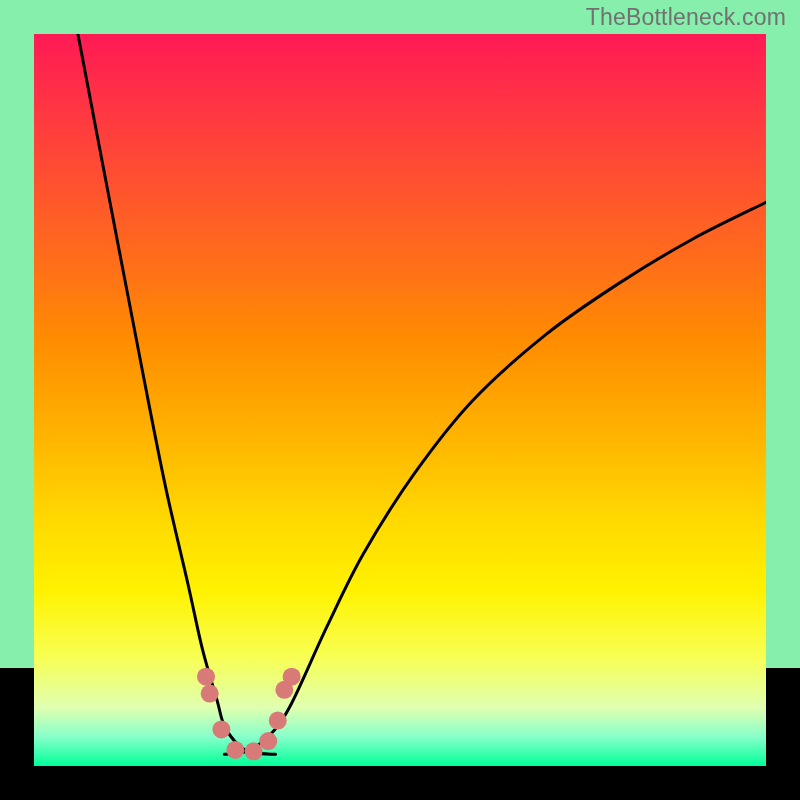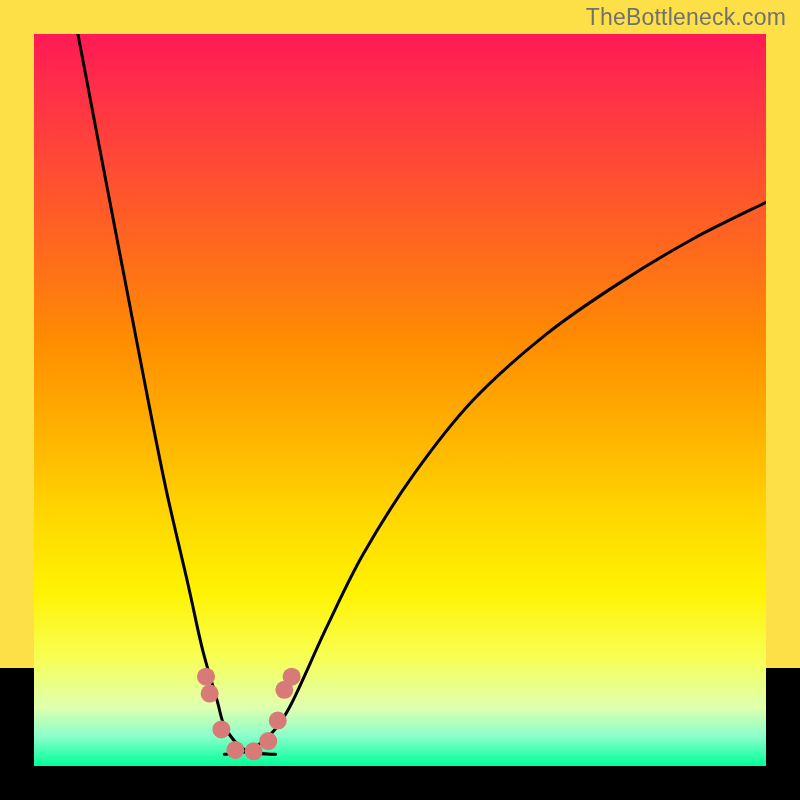--- a/index.html
+++ b/index.html
@@ -8,21 +8,21 @@
     width: 800px;
     height: 800px;
     background: #000;
     overflow: hidden;
     font-family: Arial, Helvetica, sans-serif;
   }
   .outer {
     position: relative;
     width: 800px;
     height: 668px;
-    background: #fde047;
+    background: #86efac;
   }
   .watermark {
     position: absolute;
     top: 4px;
     right: 14px;
     color: #717171;
     font-size: 23px;
     letter-spacing: 0.2px;
     z-index: 5;
     font-weight: 500;

